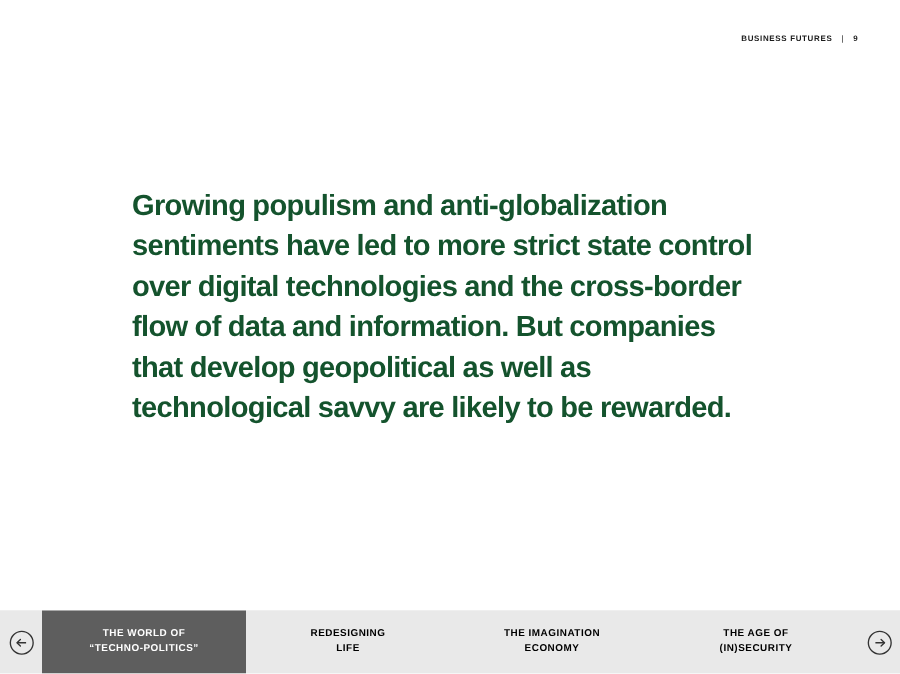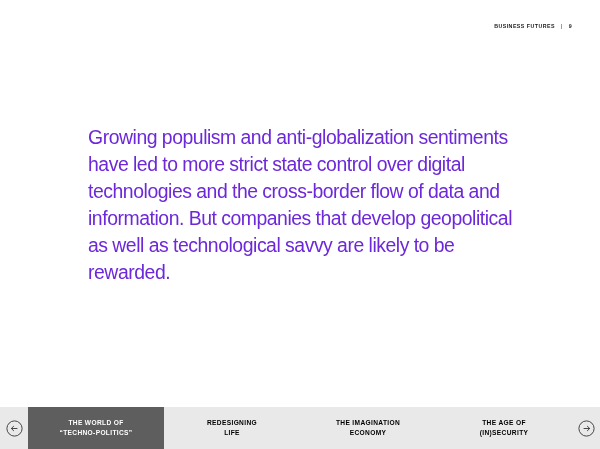--- a/index.html
+++ b/index.html
@@ -56,24 +56,24 @@
     left: 0;
     right: 0;
     bottom: 42px;
     padding: 0 0 0 88px;
     box-sizing: border-box;
   }
   .headline {
     margin: 0;
     padding-top: 68px;
     max-width: 425px;
-    color: #6d28d9;
+    color: #14532d;
     font-family: "Liberation Sans", sans-serif;
     font-size: 19.4px;
-    font-weight: normal;
+    font-weight: bold;
     line-height: 1.395;
     letter-spacing: -0.45px;
     word-spacing: -0.2px;
   }
 
   
   .slide-nav {
     position: absolute;
     left: 0;
     right: 0;

